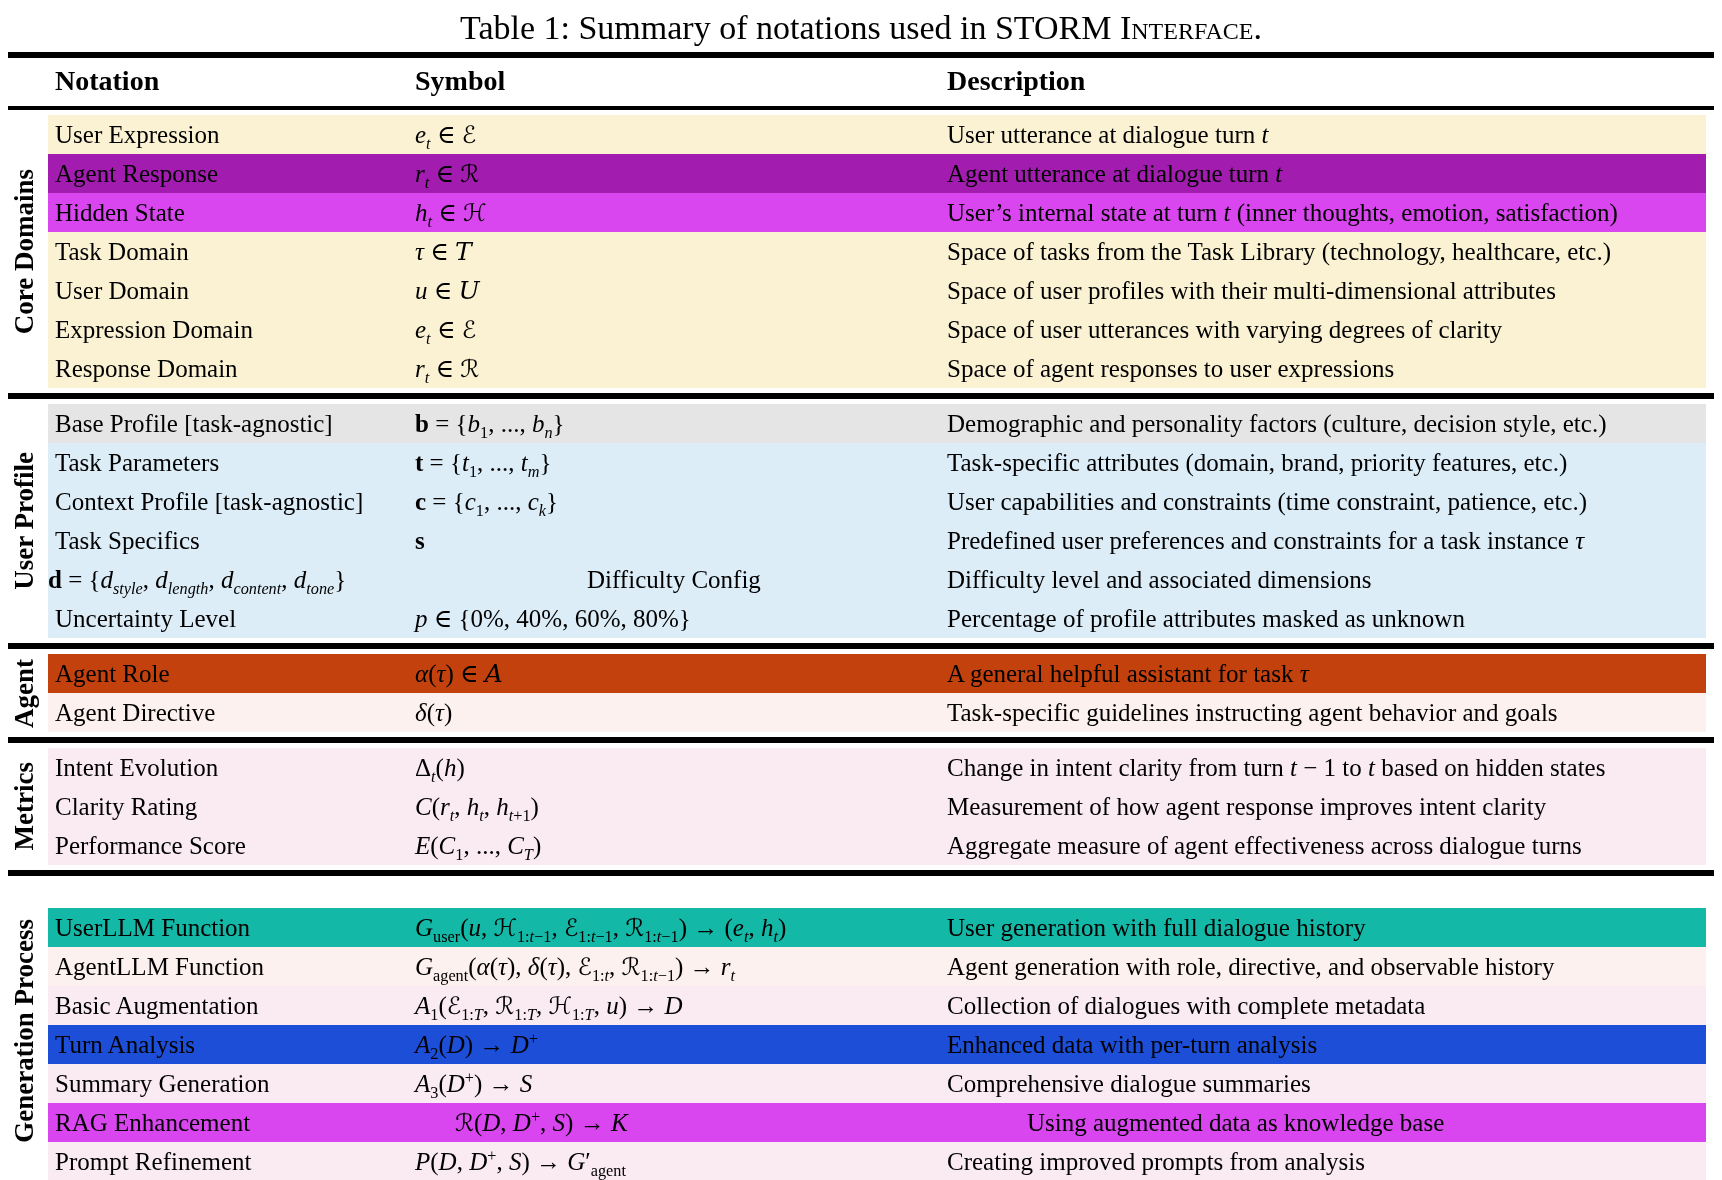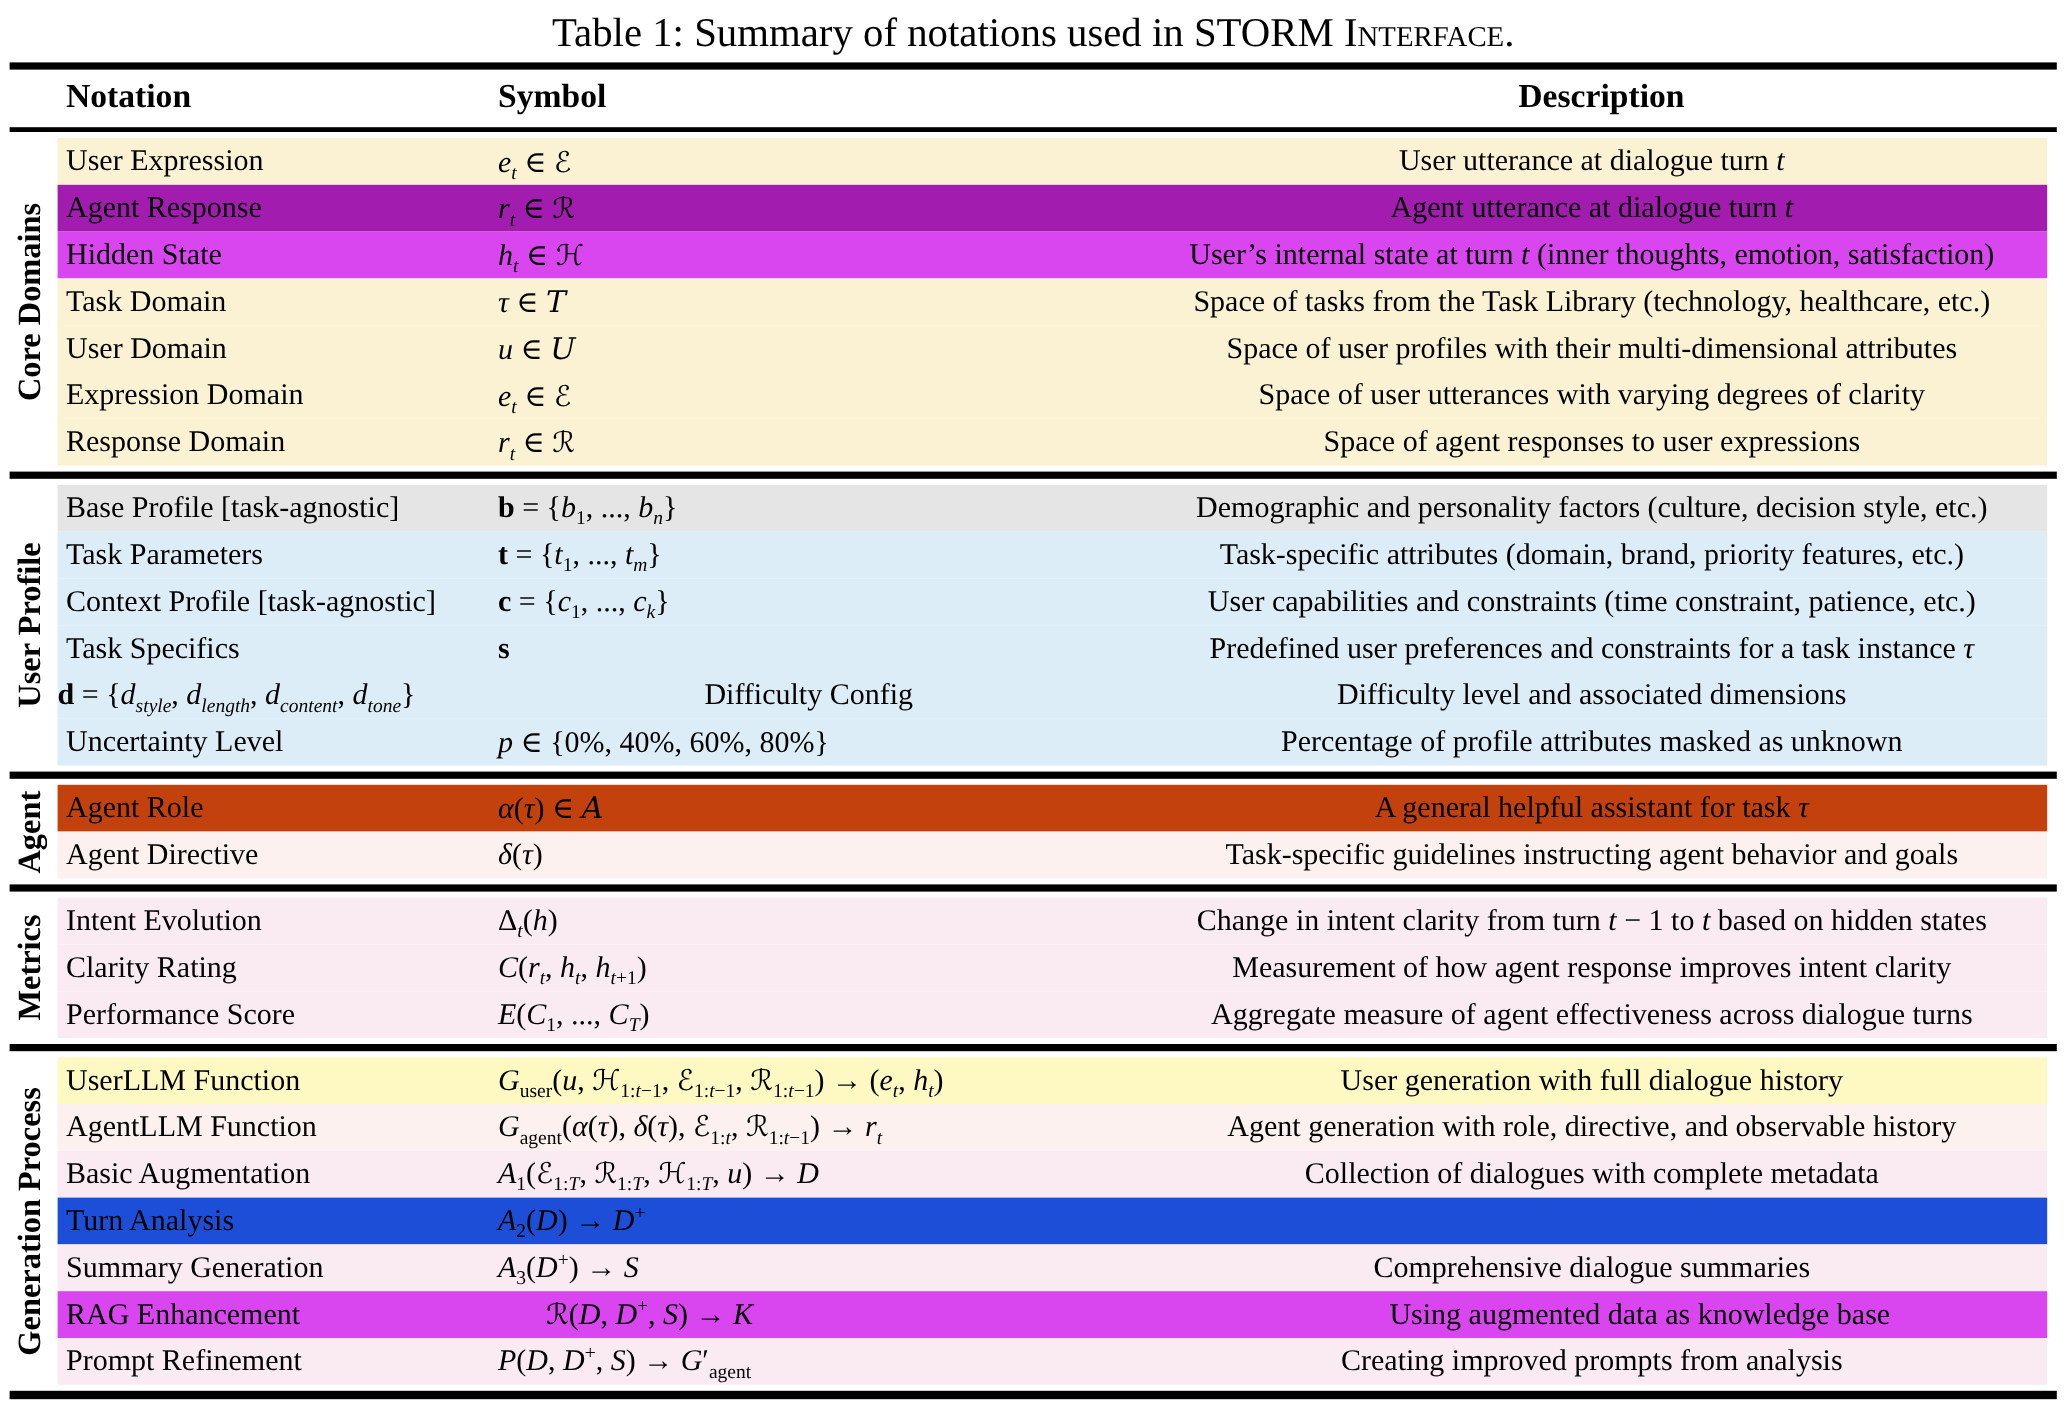--- a/index.html
+++ b/index.html
@@ -24,21 +24,21 @@
 
   .hrow {
     display:flex; align-items:center; height:46px;
     font-weight:bold; font-size:28px;
   }
   .hgutter { width:48px; flex:none; }
 
   .cell { box-sizing:border-box; flex:none; }
   .cell.n { width:367px; padding-left:7px; white-space:nowrap; }
   .cell.s { width:532px; white-space:nowrap; }
-  .cell.d { flex:1; white-space:nowrap;text-align:center; }
+  .cell.d { flex:1; white-space:nowrap; }
 
   .band { display:flex; margin:5px 0; }
   .gutter {
     width:48px; flex:none; display:flex;
     align-items:center; justify-content:center; background:#fff;
   }
   .rot {
     writing-mode:vertical-rl; transform:rotate(180deg);
     font-weight:bold; font-size:27px; white-space:nowrap;
   }
@@ -193,38 +193,39 @@
             <div class="cell d">Aggregate measure of agent effectiveness across dialogue turns</div>
           </div>
         </div>
       </section>
       <div class="rule mid"></div>
       <section class="band">
         <div class="gutter">
           <span class="rot">Generation Process</span>
         </div>
         <div class="rows">
-          <div class="row" style="background: #fef9c3;">
+          <div class="row" style="background: #14b8a6; margin-top: 27px;">
             <div class="cell n">UserLLM Function</div>
             <div class="cell s"><i>G</i><sub>user</sub>(<i>u</i>, <span class="scr">ℋ</span><sub>1:<i>t</i>−1</sub>, <span class="scr">ℰ</span><sub>1:<i>t</i>−1</sub>, <span class="scr">ℛ</span><sub>1:<i>t</i>−1</sub>) → (<i>e</i><sub><i>t</i></sub>, <i>h</i><sub><i>t</i></sub>)</div>
             <div class="cell d">User generation with full dialogue history</div>
           </div>
           <div class="row" style="background: rgb(253, 241, 239);">
             <div class="cell n">AgentLLM Function</div>
             <div class="cell s"><i>G</i><sub>agent</sub>(<i>α</i>(<i>τ</i>), <i>δ</i>(<i>τ</i>), <span class="scr">ℰ</span><sub>1:<i>t</i></sub>, <span class="scr">ℛ</span><sub>1:<i>t</i>−1</sub>) → <i>r</i><sub><i>t</i></sub></div>
             <div class="cell d">Agent generation with role, directive, and observable history</div>
           </div>
           <div class="row" style="background: rgb(250, 235, 243);">
             <div class="cell n">Basic Augmentation</div>
             <div class="cell s"><i>A</i><sub>1</sub>(<span class="scr">ℰ</span><sub>1:<i>T</i></sub>, <span class="scr">ℛ</span><sub>1:<i>T</i></sub>, <span class="scr">ℋ</span><sub>1:<i>T</i></sub>, <i>u</i>) → <i>D</i></div>
             <div class="cell d">Collection of dialogues with complete metadata</div>
           </div>
           <div class="row" style="background: #1d4ed8;">
             <div class="cell n">Turn Analysis</div>
             <div class="cell s"><i>A</i><sub>2</sub>(<i>D</i>) → <i>D</i><sup>+</sup></div>
+            <div class="cell d">Enhanced data with per-turn analysis</div>
           </div>
           <div class="row" style="background: rgb(250, 235, 243);">
             <div class="cell n">Summary Generation</div>
             <div class="cell s"><i>A</i><sub>3</sub>(<i>D</i><sup>+</sup>) → <i>S</i></div>
             <div class="cell d">Comprehensive dialogue summaries</div>
           </div>
           <div class="row" style="background: #d946ef; gap: 40px;">
             <div class="cell n">RAG Enhancement</div>
             <div class="cell s"><span class="scr">ℛ</span>(<i>D</i>, <i>D</i><sup>+</sup>, <i>S</i>) → <i>K</i></div>
             <div class="cell d">Using augmented data as knowledge base</div>

